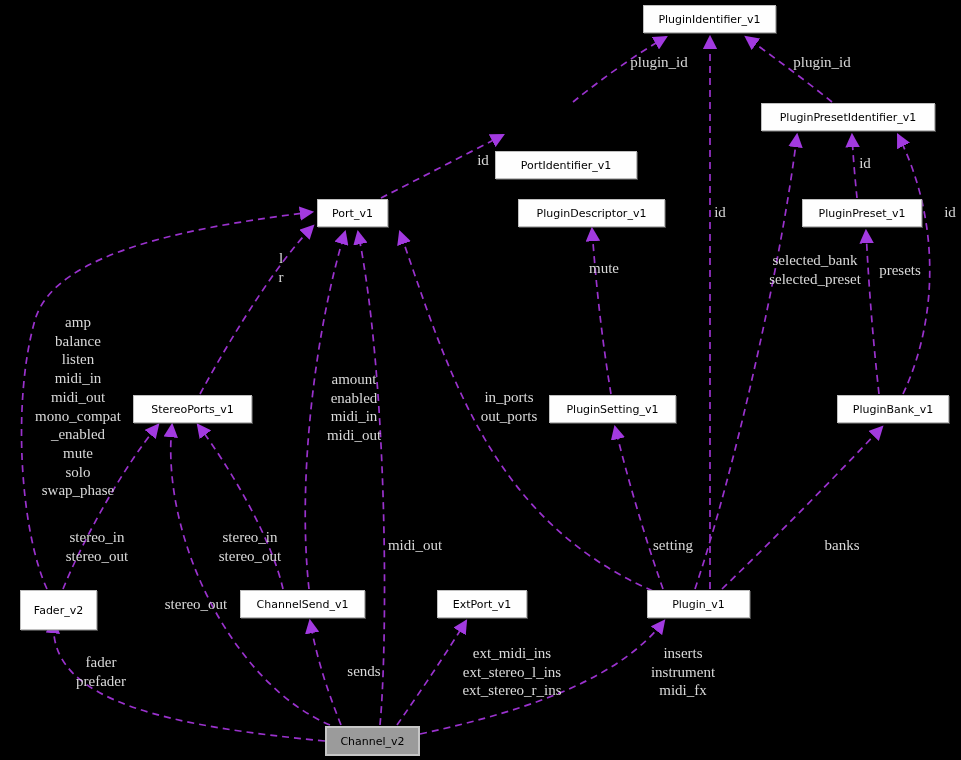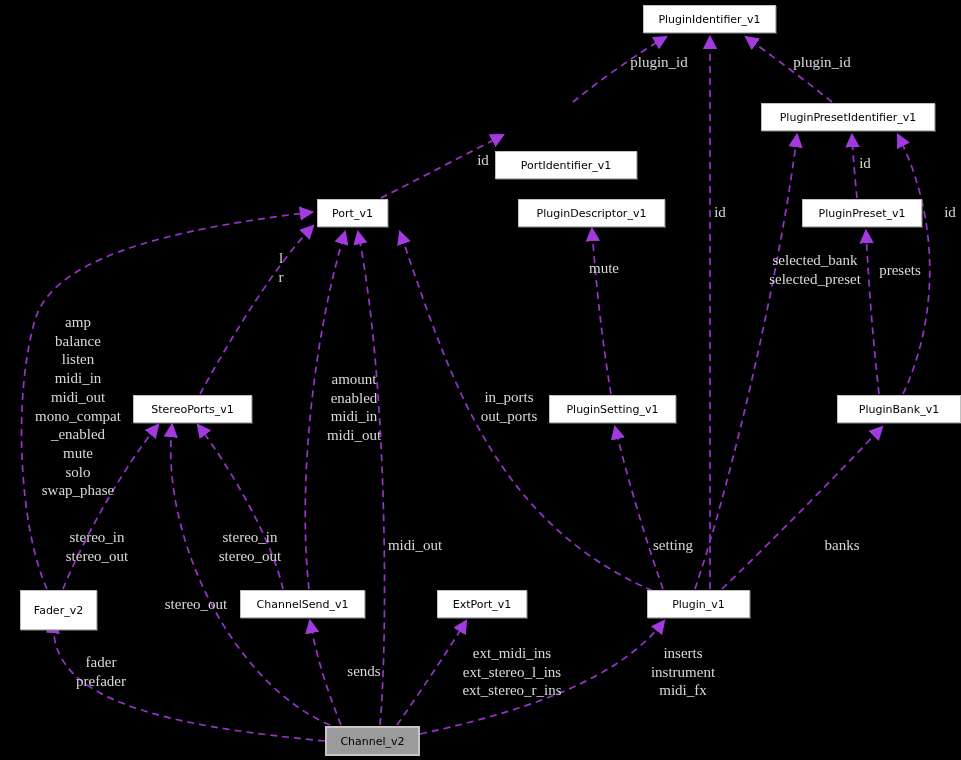--- a/index.html
+++ b/index.html
@@ -167,20 +167,20 @@
     </div>
   <div>
       <div class="node" style="left: 643px; top: 5px; width: 133px; height: 28px;">PluginIdentifier_v1</div>
       <div class="node" style="left: 495px; top: 103px; width: 142px; height: 28px; margin-top: 48px;">PortIdentifier_v1</div>
       <div class="node" style="left: 761px; top: 103px; width: 174px; height: 28px;">PluginPresetIdentifier_v1</div>
       <div class="node" style="left: 317px; top: 199px; width: 71px; height: 28px;">Port_v1</div>
       <div class="node" style="left: 518px; top: 199px; width: 147px; height: 28px;">PluginDescriptor_v1</div>
       <div class="node" style="left: 802px; top: 199px; width: 120px; height: 28px;">PluginPreset_v1</div>
       <div class="node" style="left: 133px; top: 395px; width: 119px; height: 28px;">StereoPorts_v1</div>
       <div class="node" style="left: 549px; top: 395px; width: 127px; height: 28px;">PluginSetting_v1</div>
-      <div class="node" style="left: 837px; top: 395px; width: 124px; height: 28px;">PluginBank_v1</div>
+      <div class="node" style="left: 837px; top: 395px; width: 112px; height: 28px;">PluginBank_v1</div>
       <div class="node" style="left: 20px; top: 590px; width: 77px; height: 40px;">Fader_v2</div>
       <div class="node" style="left: 240px; top: 590px; width: 125px; height: 28px;">ChannelSend_v1</div>
       <div class="node" style="left: 437px; top: 590px; width: 90px; height: 28px;">ExtPort_v1</div>
       <div class="node" style="left: 647px; top: 590px; width: 103px; height: 28px;">Plugin_v1</div>
       <div class="node highlight" style="left: 325px; top: 726px; width: 95px; height: 30px;">Channel_v2</div>
     </div>
 </div>
 
 </body></html>

